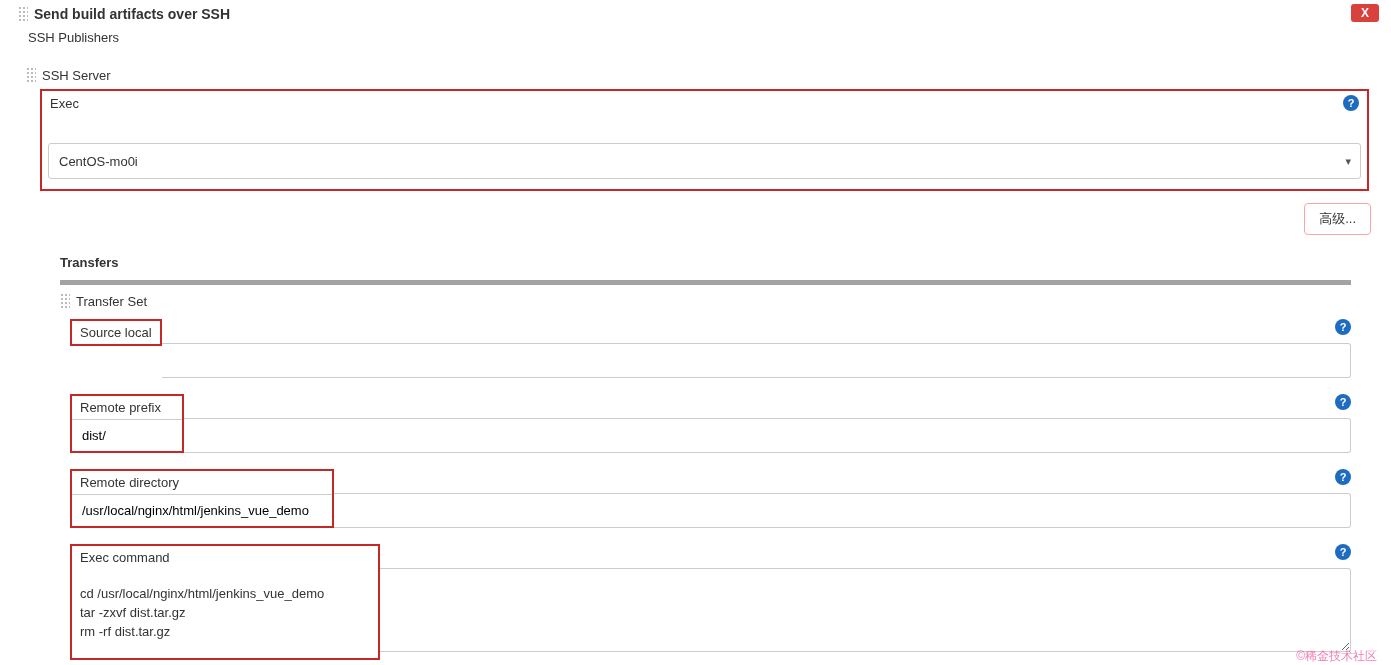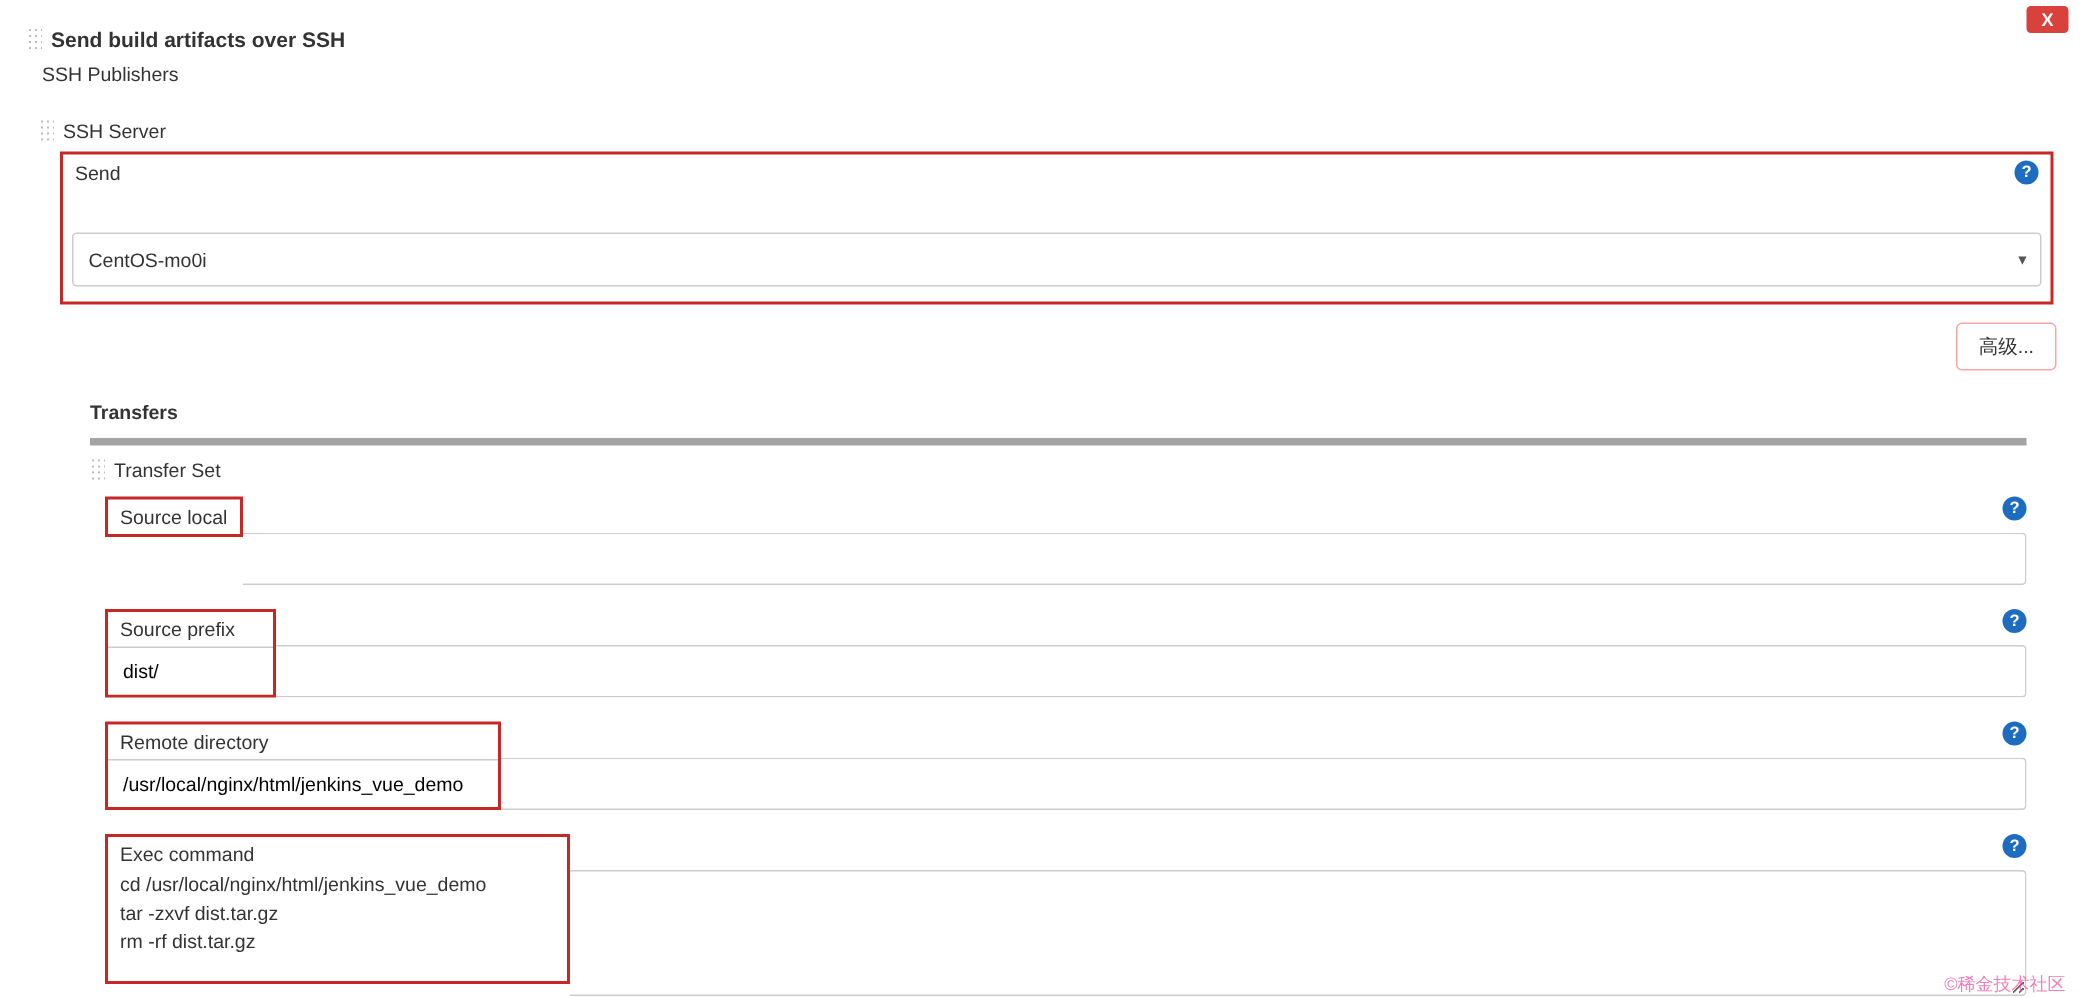--- a/index.html
+++ b/index.html
@@ -28,21 +28,20 @@
     background-image: radial-gradient(#bbb 1px, transparent 1px);
     background-size: 4px 4px;
     vertical-align: middle;
     margin-right: 6px;
   }
   .section-header {
     display: flex;
     align-items: center;
     padding: 6px 18px 4px 18px;
     font-size: 14px;
-    margin-top: 12px;
   }
   .section-header.bold { font-weight: bold; }
   .sub-label {
     padding: 4px 18px 10px 28px;
     font-size: 13px;
     color: #333;
   }
   .ssh-server-block {
     margin: 6px 20px 0 20px;
   }
@@ -89,21 +88,21 @@
   }
   .watermark {
     position: fixed; right: 14px; bottom: 0;
     color: #ec4899; font-size: 12px; opacity: .7;
   }
   .name-redbox { border: 2px solid #c62828; padding: 0 6px 10px 6px; margin-right: 2px; }
   .name-label-row { display:flex; justify-content: space-between; align-items:center; padding: 4px 2px 6px 2px; }
   .transfer-field { position: relative; margin-bottom: 16px; }
   .transfer-field .help-icon { position:absolute; right:0; top:0; }
   .exec-redbox { border:2px solid #c62828; padding: 4px 8px 8px 8px; display:inline-block; width:310px; }
-  .exec-redbox .textarea { border:none; padding:4px 0 0 0; width:100%; height: 66px; resize:none; }
+  .exec-redbox .textarea { border:none; padding:4px 0 0 0; width:100%; height: 66px; resize:none;margin-top:16px; }
   .row-flex { display:flex; align-items:flex-start; gap:0; }
   .remote-redbox { border:2px solid #c62828; display:inline-block; }
   .remote-redbox .lbl { padding:4px 8px 4px 8px; display:block; }
   .remote-redbox .inp { border:none; border-top:1px solid #ccc; padding:8px 10px; width: 260px; font-size:13px; }
   .src-redbox, .rm-redbox { border:2px solid #c62828; display:inline-block; }
   .src-redbox .lbl, .rm-redbox .lbl { padding:4px 8px 4px 8px; display:block; }
   .src-redbox .inp, .rm-redbox .inp { border:none; border-top:1px solid #ccc; padding:8px 10px; font-size:13px; }
   .src-redbox .inp { width:140px; }
   .rm-redbox .inp { width:110px; }
   .tail-input { flex:1; border:1px solid #ccc; border-left:none; border-radius:0 3px 3px 0; padding:8px 10px; height:35px; margin-top:24px; background:#fff; }
@@ -122,21 +121,21 @@
 
 <div class="ssh-server-block">
   <div class="ssh-header">
     <span class="drag-handle"></span>
     <span>SSH Server</span>
   </div>
 
   <div style="margin-left:20px;">
     <div class="name-redbox">
       <div class="name-label-row">
-        <span class="label">Send</span>
+        <span class="label">Exec</span>
         <span class="help-icon">?</span>
       </div>
       <div class="select-wrap">
         <select class="select">
           <option>CentOS-mo0i</option>
         </select>
       </div>
     </div>
 
     <div class="advanced-row">
@@ -160,21 +159,21 @@
             <span class="lbl">Source local</span>
           </div>
           <input class="tail-input" style="">
         </div>
       </div>
 
       <div class="transfer-field">
         <span class="help-icon">?</span>
         <div class="row-flex">
           <div class="rm-redbox">
-            <span class="lbl">Source prefix</span>
+            <span class="lbl">Remote prefix</span>
             <input class="inp" value="dist/" style="">
           </div>
           <input class="tail-input" style="">
         </div>
       </div>
 
       <div class="transfer-field">
         <span class="help-icon">?</span>
         <div class="row-flex">
           <div class="remote-redbox">

